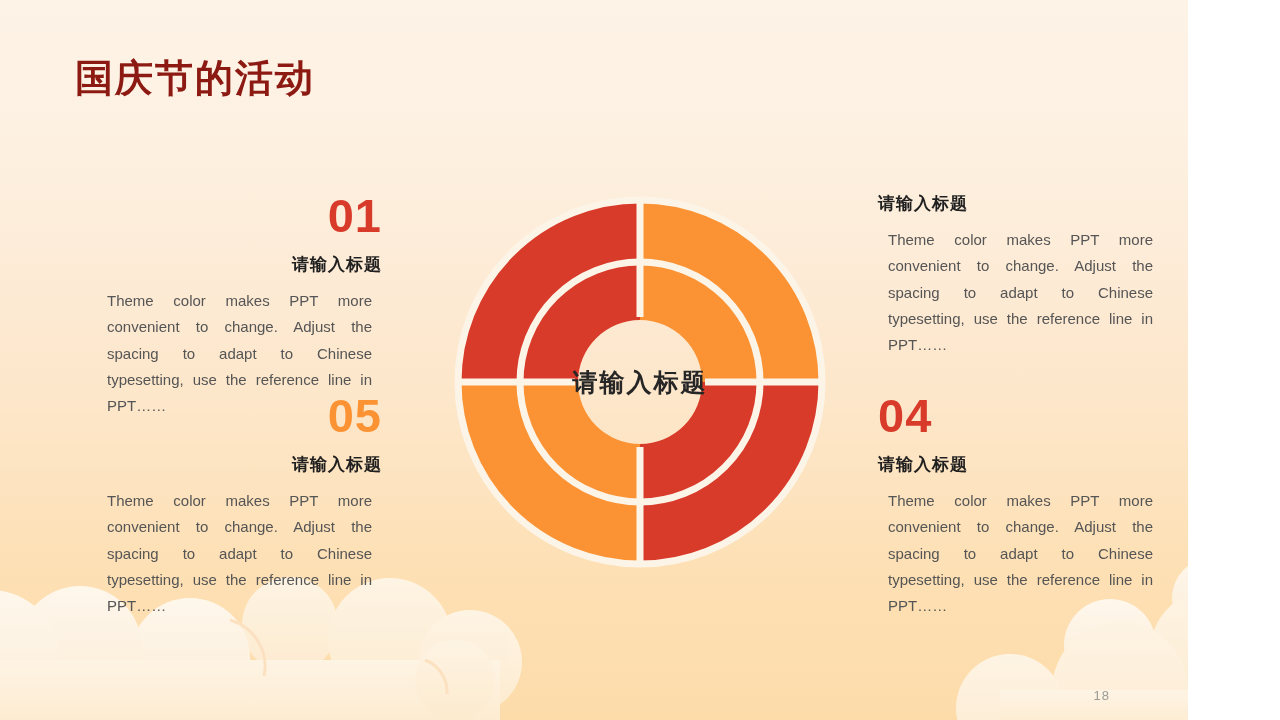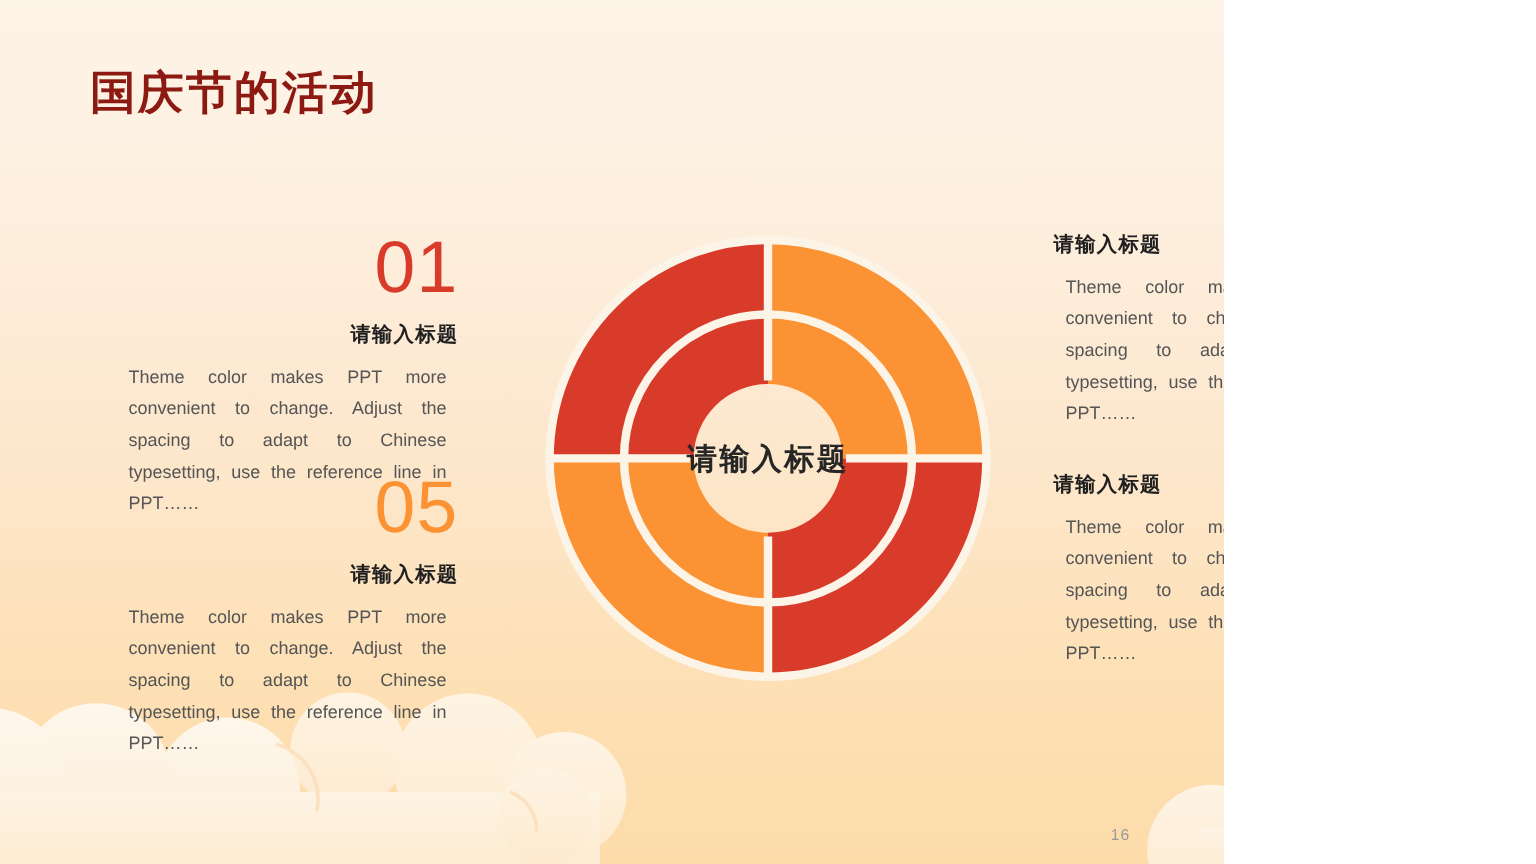--- a/index.html
+++ b/index.html
@@ -8,21 +8,21 @@
   }
   body {
     width: 1280px;
     height: 720px;
     overflow: hidden;
     font-family: "Liberation Sans", "DejaVu Sans", sans-serif;
   }
 
   .slide {
     position: relative;
-    width: 1020px;
+    width: 1188px;
     height: 720px;
     background: linear-gradient(180deg,
         #FDF3E6 0%,
         #FDF1E2 18%,
         #FDEBD6 38%,
         #FDE6C8 58%,
         #FDE0B5 78%,
         #FDDCAA 100%);
     overflow: hidden;
   }
@@ -85,22 +85,22 @@
   }
   .info-left  { text-align: right; }
   .info-right { text-align: left;  }
 
   .blk-01 { left: 97px;  top: 192px; }
   .blk-02 { left: 97px;  top: 392px; }
   .blk-03 { left: 878px; top: 192px; }
   .blk-04 { left: 878px; top: 392px; }
 
   .blk-num {
-    font-size: 61px;
-    font-weight: normal;
+    font-size: 47px;
+    font-weight: bold;
     line-height: 1;
     letter-spacing: 1px;
     margin: 0 0 14px 0;
   }
   .num-red    { color: #D93B2B; }
   .num-orange { color: #FB9334; }
 
   .blk-heading {
     font-size: 17px;
     font-weight: bold;
@@ -209,19 +209,20 @@
     <div class="blk-heading">请输入标题</div>
     <p class="blk-body">Theme color makes PPT more convenient to change. Adjust the spacing to adapt to Chinese typesetting, use the reference line in PPT……</p>
   </div>
 
   <div class="info-block info-right blk-03">
     <div class="blk-heading">请输入标题</div>
     <p class="blk-body">Theme color makes PPT more convenient to change. Adjust the spacing to adapt to Chinese typesetting, use the reference line in PPT……</p>
   </div>
 
   <div class="info-block info-right blk-04">
-    <div class="blk-heading">请输入标题</div>
-    <p class="blk-body">Theme color makes PPT more convenient to change. Adjust the spacing to adapt to Chinese typesetting, use the reference line in PPT……</p>
-  </div>
-
-  <div class="page-number">16</div>
+    <div class="blk-num num-red">04</div>
+    <div class="blk-heading">请输入标题</div>
+    <p class="blk-body">Theme color makes PPT more convenient to change. Adjust the spacing to adapt to Chinese typesetting, use the reference line in PPT……</p>
+  </div>
+
+  <div class="page-number">18</div>
 
 </div>
 
 </body></html>

